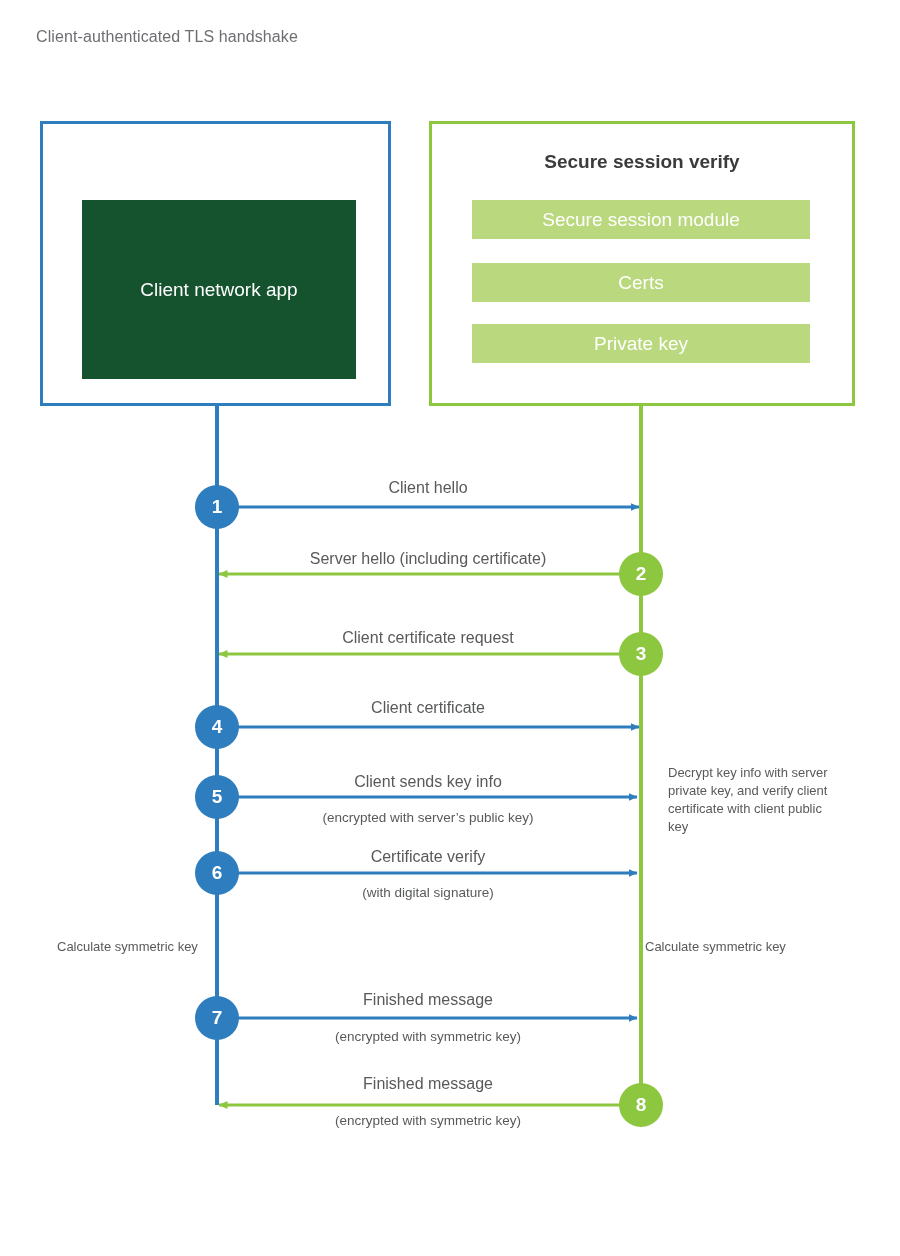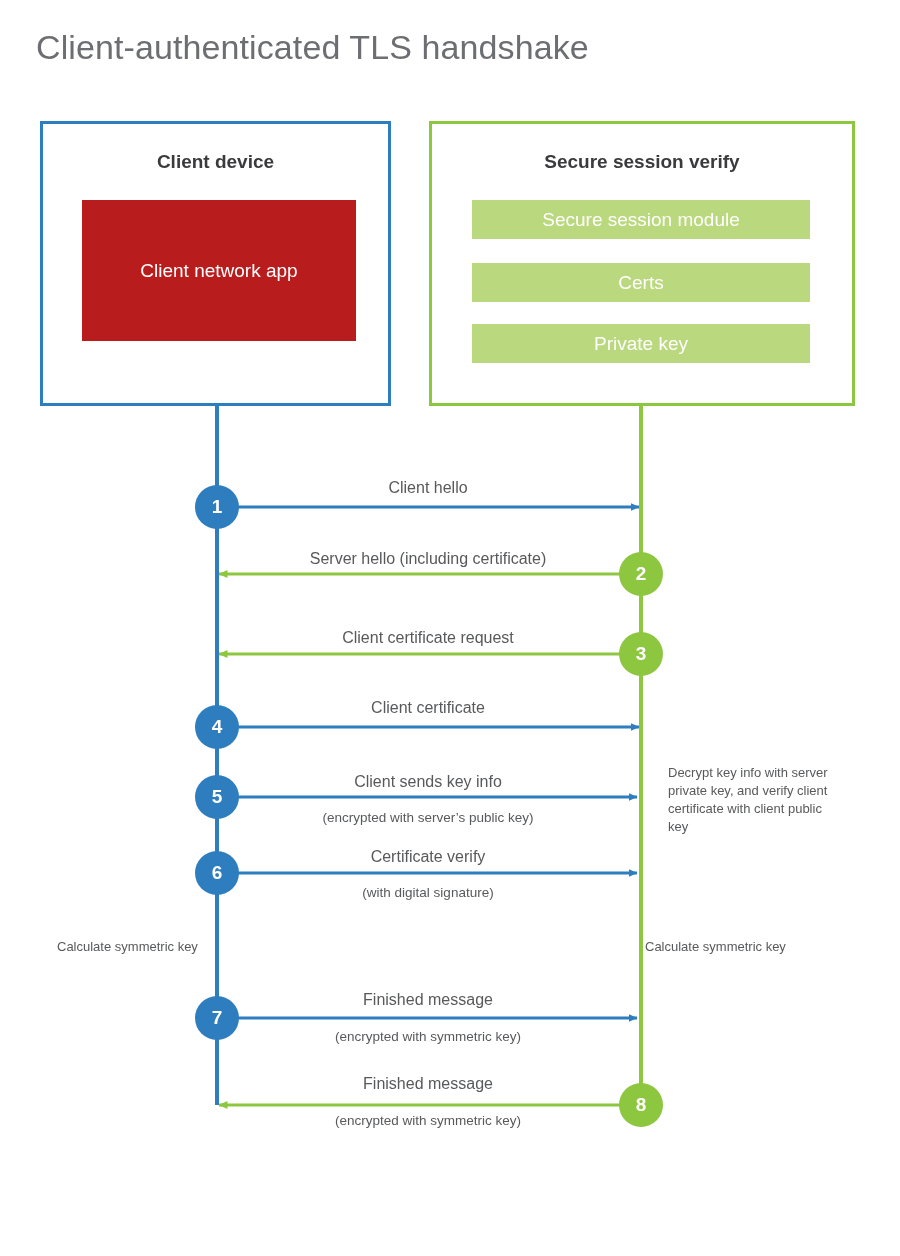--- a/index.html
+++ b/index.html
@@ -14,21 +14,21 @@
     font-family: "Liberation Sans", sans-serif;
     color: #58595b;
     overflow: hidden;
   }
 
   
   #page-title {
     position: absolute;
     left: 36px;
     top: 28px;
-    font-size: 34px;
+    font-size: 16px;
     font-weight: 400;
     color: #6d6e71;
     letter-spacing: 0.1px;
     white-space: nowrap;
   }
 
   
   .entity-box {
     position: absolute;
     background: #ffffff;
@@ -58,22 +58,22 @@
     font-weight: bold;
     color: #3b3b3d;
   }
 
   
   #client-app-block {
     position: absolute;
     left: 39px;
     top: 76px;
     width: 274px;
-    height: 141px;
-    background: #b91c1c;
+    height: 179px;
+    background: #14532d;
     color: #ffffff;
     font-size: 19px;
     display: flex;
     align-items: center;
     justify-content: center;
     text-align: center;
     line-height: 1.35;
   }
   .server-module {
     position: absolute;
@@ -144,21 +144,20 @@
     color: #58595b;
   }
   .side-note.center { text-align: left; transform: translateX(-50%); }
 </style>
 </head>
 <body>
 
 <div id="page-title">Client-authenticated TLS handshake</div>
 
 <div class="entity-box" id="client-device-box">
-  <div class="entity-title">Client device</div>
   <div id="client-app-block">Client network app</div>
 </div>
 
 <div class="entity-box" id="server-box">
   <div class="entity-title">Secure session verify</div>
   <div class="server-module" id="server-module-0">Secure session module</div>
   <div class="server-module" id="server-module-1">Certs</div>
   <div class="server-module" id="server-module-2">Private key</div>
 </div>
 

